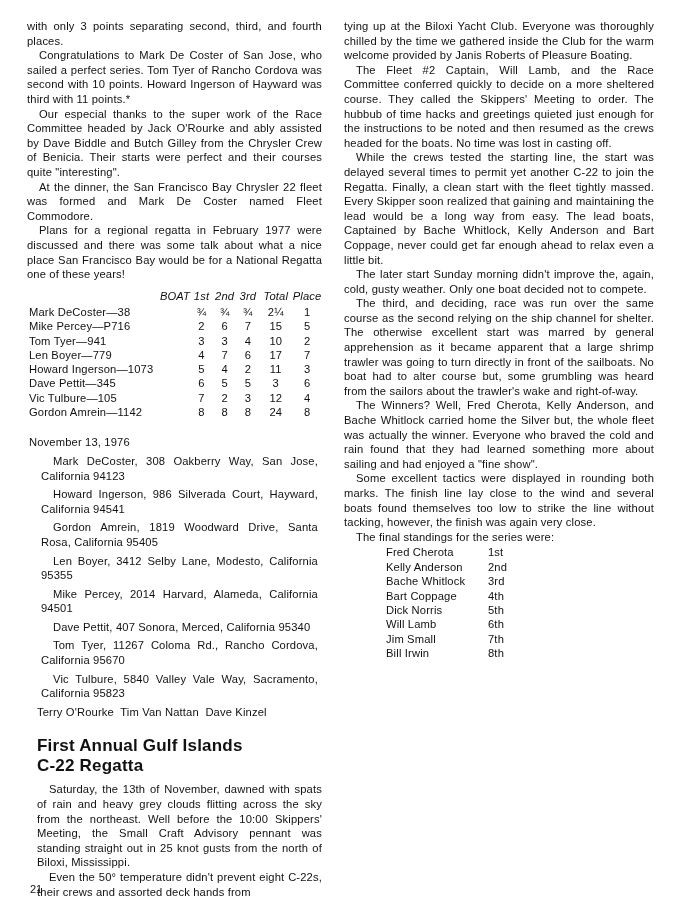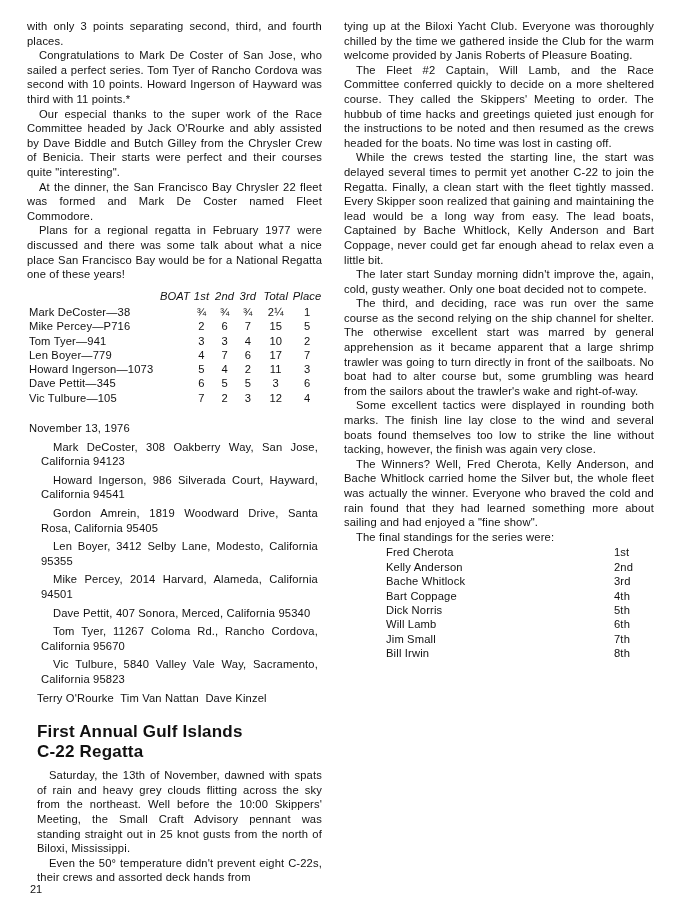--- a/index.html
+++ b/index.html
@@ -21,21 +21,21 @@
   table.results .c4 { width:24px; }
   table.results .c5 { width:34px; }
   table.results .c6 { width:30px; }
   .date { margin-top:16px; margin-left:2px; }
   .addresses { margin-top:4px; margin-left:10px; width:285px; }
   .addr { text-align:justify; text-align-last:left; margin:4px; }
   .committee { margin:0; }
   h2.headline { font-family:"Liberation Sans", sans-serif; font-weight:bold; font-size:17px; line-height:20px; margin:17px 0 6px 10px; letter-spacing:0.2px; }
   .col-left p.gulf { margin-left:10px; }
   .standings { margin-top:1px; margin-left:42px; }
-  .standings .row { display:flex; line-height:14.4px;justify-content:space-between; }
+  .standings .row { display:flex; line-height:14.4px; }
   .standings .name { width:102px; }
   .standings .place { width:40px; }
   .page-number { position:absolute; left:30px; top:883px; font-family:"Liberation Sans", sans-serif; font-size:11px; }
 </style>
 </head>
 <body>
 
 <div class="page">
 
   <div class="col col-left">
@@ -106,20 +106,28 @@
           <td class="num">6</td>
         </tr>
         <tr>
           <td>Vic Tulbure—105</td>
           <td class="num">7</td>
           <td class="num">2</td>
           <td class="num">3</td>
           <td class="num">12</td>
           <td class="num">4</td>
         </tr>
+        <tr>
+          <td>Gordon Amrein—1142</td>
+          <td class="num">8</td>
+          <td class="num">8</td>
+          <td class="num">8</td>
+          <td class="num">24</td>
+          <td class="num">8</td>
+        </tr>
       </tbody>
     </table>
 
     <div class="date">November 13, 1976</div>
 
     <div class="addresses">
       <p class="addr">Mark DeCoster, 308 Oakberry Way, San Jose, California 94123</p>
       <p class="addr">Howard Ingerson, 986 Silverada Court, Hayward, California 94541</p>
       <p class="addr">Gordon Amrein, 1819 Woodward Drive, Santa Rosa, California 95405</p>
       <p class="addr">Len Boyer, 3412 Selby Lane, Modesto, California 95355</p>
@@ -138,22 +146,22 @@
     <p class="gulf">Saturday, the 13th of November, dawned with spats of rain and heavy grey clouds flitting across the sky from the northeast. Well before the 10:00 Skippers' Meeting, the Small Craft Advisory pennant was standing straight out in 25 knot gusts from the north of Biloxi, Mississippi.</p>
     <p class="gulf">Even the 50° temperature didn't prevent eight C-22s, their crews and assorted deck hands from</p>
   </div>
 
   <div class="col col-right">
     <p class="noindent">tying up at the Biloxi Yacht Club. Everyone was thoroughly chilled by the time we gathered inside the Club for the warm welcome provided by Janis Roberts of Pleasure Boating.</p>
     <p>The Fleet #2 Captain, Will Lamb, and the Race Committee conferred quickly to decide on a more sheltered course. They called the Skippers' Meeting to order. The hubbub of time hacks and greetings quieted just enough for the instructions to be noted and then resumed as the crews headed for the boats. No time was lost in casting off.</p>
     <p>While the crews tested the starting line, the start was delayed several times to permit yet another C-22 to join the Regatta. Finally, a clean start with the fleet tightly massed. Every Skipper soon realized that gaining and maintaining the lead would be a long way from easy. The lead boats, Captained by Bache Whitlock, Kelly Anderson and Bart Coppage, never could get far enough ahead to relax even a little bit.</p>
     <p>The later start Sunday morning didn't improve the, again, cold, gusty weather. Only one boat decided not to compete.</p>
     <p>The third, and deciding, race was run over the same course as the second relying on the ship channel for shelter. The otherwise excellent start was marred by general apprehension as it became apparent that a large shrimp trawler was going to turn directly in front of the sailboats. No boat had to alter course but, some grumbling was heard from the sailors about the trawler's wake and right-of-way.</p>
+    <p>The Winners? Well, Fred Cherota, Kelly Anderson, and Bache Whitlock carried home the Silver but, the whole fleet was actually the winner. Everyone who braved the cold and rain found that they had learned something more about sailing and had enjoyed a "fine show".</p>
     <p>Some excellent tactics were displayed in rounding both marks. The finish line lay close to the wind and several boats found themselves too low to strike the line without tacking, however, the finish was again very close.</p>
-    <p>The Winners? Well, Fred Cherota, Kelly Anderson, and Bache Whitlock carried home the Silver but, the whole fleet was actually the winner. Everyone who braved the cold and rain found that they had learned something more about sailing and had enjoyed a "fine show".</p>
     <p>The final standings for the series were:</p>
 
     <div class="standings">
       <div class="row">
         <span class="name">Fred Cherota</span>
         <span class="place">1st</span>
       </div>
       <div class="row">
         <span class="name">Kelly Anderson</span>
         <span class="place">2nd</span>

